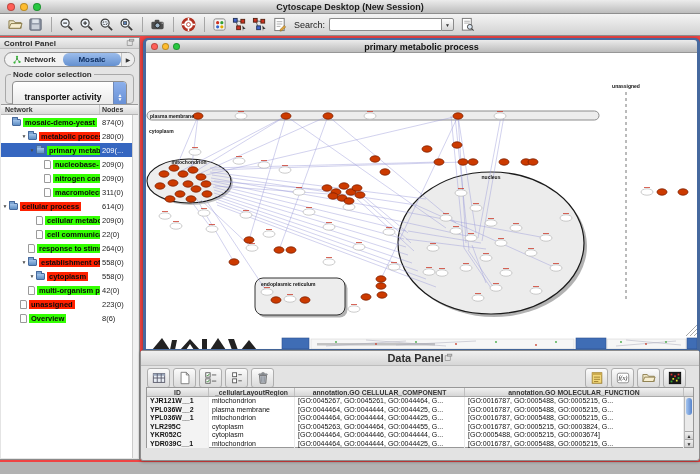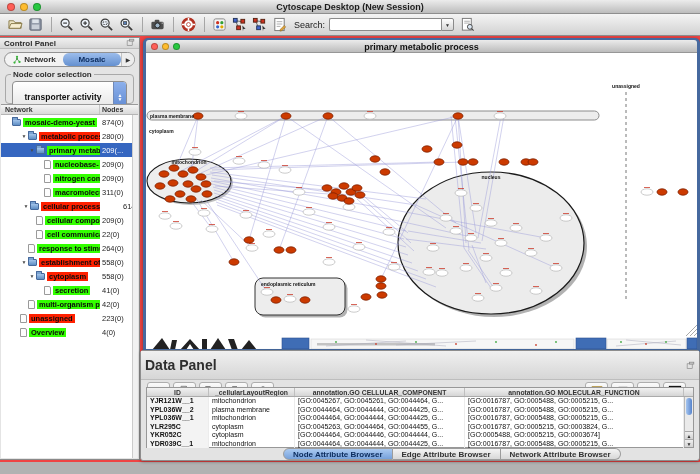--- a/index.html
+++ b/index.html
@@ -68,21 +68,21 @@
 #net-window{position:absolute;left:143px;top:2px;width:557px;height:314px;background:#46699f;border-radius:5px 5px 0 0;padding:2px 3px 3px;box-shadow:0 1px 4px rgba(0,0,0,.4)}
 .nw-titlebar{height:13px;background:linear-gradient(#ebebeb,#bcbcbc);border-radius:3px 3px 0 0;position:relative;border-bottom:1px solid #979797}
 .nw-lights{position:absolute;left:5px;top:3px;display:flex;gap:4px}
 .nw-lights .light{width:7px;height:7px}
 .nw-title{position:absolute;left:0;right:0;top:2px;text-align:center;font-size:9px;font-weight:bold;color:#111}
 #net-canvas{position:relative;width:551px;height:283px;background:#fff;overflow:hidden}
 #net-strip{position:relative;width:551px;height:13px;background:#fff;overflow:hidden}
 
 
 #data-panel{position:absolute;left:140px;top:314px;width:560px;height:111px;background:#e3e3e3;border:1px solid #8d8d8d;border-radius:3px;box-shadow:0 1px 3px rgba(0,0,0,.35)}
-.dp-title{height:29px;display:flex;align-items:center;justify-content:space-between;padding:0 4px;font-size:14px;font-weight:bold;color:#2e2e2e;background:linear-gradient(#f0f0f0,#d6d6d6);border-bottom:1px solid #bdbdbd}
+.dp-title{height:15px;display:flex;align-items:center;justify-content:center;padding:0 4px;font-size:11px;font-weight:bold;color:#2e2e2e;background:linear-gradient(#f0f0f0,#d6d6d6);border-bottom:1px solid #bdbdbd}
 .dp-toolbar{position:relative;height:24px;display:flex;align-items:center;padding-left:6px}
 .dp-btn{width:23px;height:20px;border:1px solid #aeaeae;border-radius:3px;background:linear-gradient(#fbfbfb,#dadada);display:inline-flex;align-items:center;justify-content:center;margin-right:3px}
 .dp-btn svg{width:14px;height:14px}
 .dp-right{position:absolute;right:10px;top:2px;display:flex}
 .dp-table{position:absolute;left:5px;top:36px;width:548px;height:61px;background:#fff;border:1px solid #989898}
 .dt-header{display:flex;height:9px;background:linear-gradient(#f1f1f1,#d5d5d5);border-bottom:1px solid #ababab;font-size:6.8px;font-weight:bold;color:#333}
 .dt-hcell{border-right:1px solid #bfbfbf;overflow:hidden;white-space:nowrap;text-align:center;line-height:9px}
 .dt-row{display:flex;height:8.5px;font-size:7px;color:#111;align-items:center}
 .dt-cell{padding-left:3px;overflow:hidden;white-space:nowrap;border-right:1px solid #ececec;height:100%;line-height:8.5px}
 .dt-cell.id{font-weight:bold;background:#f3f3f3}
@@ -316,30 +316,30 @@
               <span class="ticon file"></span>
               <span class="tlabel green">nitrogen compo</span>
               <span class="tcount">209(0)</span>
             </div>
             <div class="tree-row" style="padding-left: 35px;">
               <span class="expander"></span>
               <span class="ticon file"></span>
               <span class="tlabel green">macromolecule</span>
               <span class="tcount">311(0)</span>
             </div>
-            <div class="tree-row" style=" margin-left: 21px;">
+            <div class="tree-row" style="">
               <span class="expander">▼</span>
               <span class="ticon folder"></span>
               <span class="tlabel red">cellular process</span>
               <span class="tcount">614(0)</span>
             </div>
             <div class="tree-row" style="padding-left: 27px;">
               <span class="expander"></span>
               <span class="ticon file"></span>
-              <span class="tlabel green">cellular compo</span>
+              <span class="tlabel green">cellular metabo</span>
               <span class="tcount">209(0)</span>
             </div>
             <div class="tree-row" style="padding-left: 27px;">
               <span class="expander"></span>
               <span class="ticon file"></span>
               <span class="tlabel green">cell communicat</span>
               <span class="tcount">22(0)</span>
             </div>
             <div class="tree-row" style="padding-left: 19px;">
               <span class="expander"></span>
@@ -352,43 +352,37 @@
               <span class="ticon folder"></span>
               <span class="tlabel red">establishment of lo</span>
               <span class="tcount">558(0)</span>
             </div>
             <div class="tree-row" style="padding-left: 27px;">
               <span class="expander">▼</span>
               <span class="ticon folder"></span>
               <span class="tlabel red">cytoplasm</span>
               <span class="tcount">558(0)</span>
             </div>
-            <div class="tree-row" style="padding-left: 35px;">
-              <span class="expander"></span>
-              <span class="ticon file"></span>
-              <span class="tlabel green">secretion</span>
-              <span class="tcount">41(0)</span>
-            </div>
             <div class="tree-row" style="padding-left: 19px;">
               <span class="expander"></span>
               <span class="ticon file"></span>
               <span class="tlabel green">multi-organism pro</span>
               <span class="tcount">42(0)</span>
             </div>
             <div class="tree-row" style="padding-left: 11px;">
               <span class="expander"></span>
               <span class="ticon file"></span>
               <span class="tlabel red">unassigned</span>
               <span class="tcount">223(0)</span>
             </div>
             <div class="tree-row" style="padding-left: 11px;">
               <span class="expander"></span>
               <span class="ticon file"></span>
               <span class="tlabel green">Overview</span>
-              <span class="tcount">4(0)</span>
+              <span class="tcount">8(6)</span>
             </div>
           </div>
         <div class="tree-scroll"></div>
       </div>
     </div>
 
     <div id="net-window">
       <div class="nw-titlebar">
         <div class="nw-lights">
           <span class="light red"></span>
@@ -783,23 +777,18 @@
               <span class="dt-cell" style="width: 170px;">[GO:0044464, GO:0044444, GO:0044425, G...</span>
               <span class="dt-cell" style="width: 219px;">[GO:0016787, GO:0005488, GO:0005215, G...</span>
             </div>
           </div>
         <div class="dt-scroll">
           <span class="dt-thumb"></span>
           <span class="dt-sbtn" style="bottom:8px">▲</span>
           <span class="dt-sbtn" style="bottom:0">▼</span>
         </div>
       </div>
-      <div class="dp-tabs">
-          <span class="dp-tab selected">Node Attribute Browser</span>
-          <span class="dp-tab">Edge Attribute Browser</span>
-          <span class="dp-tab">Network Attribute Browser</span>
-        </div>
     </div>
 
   </div>
 
 
 </div>
 
 </body></html>

